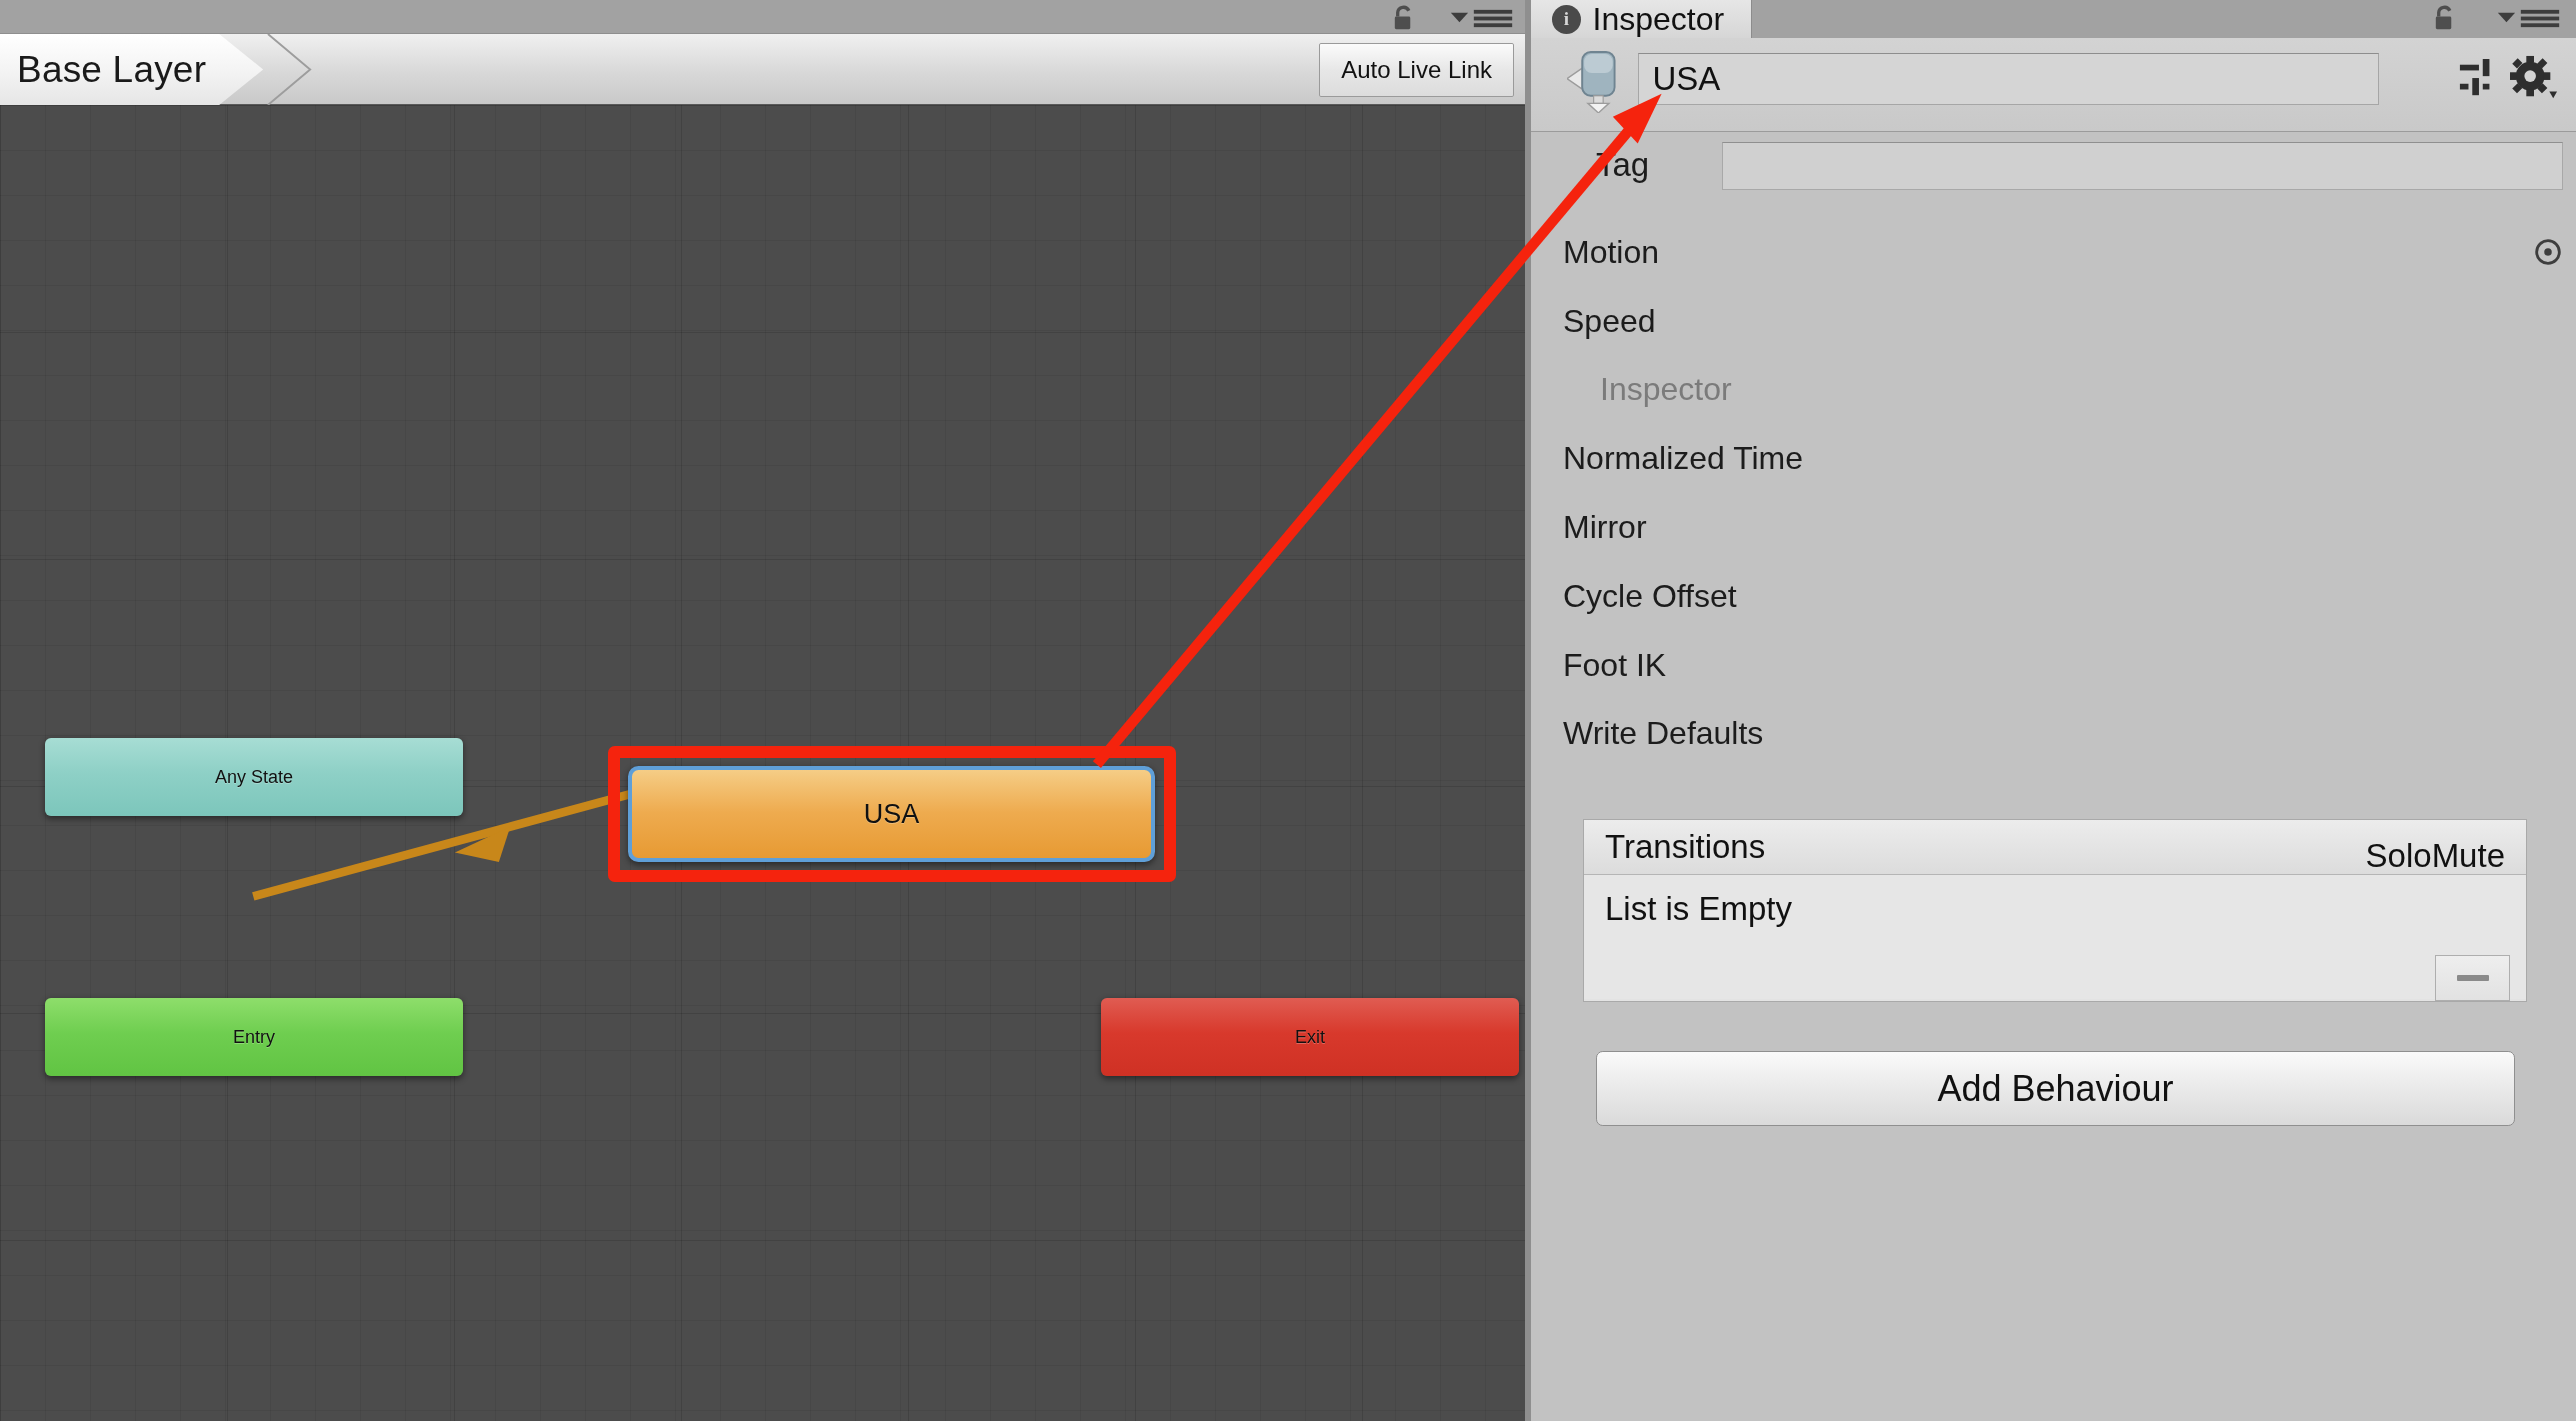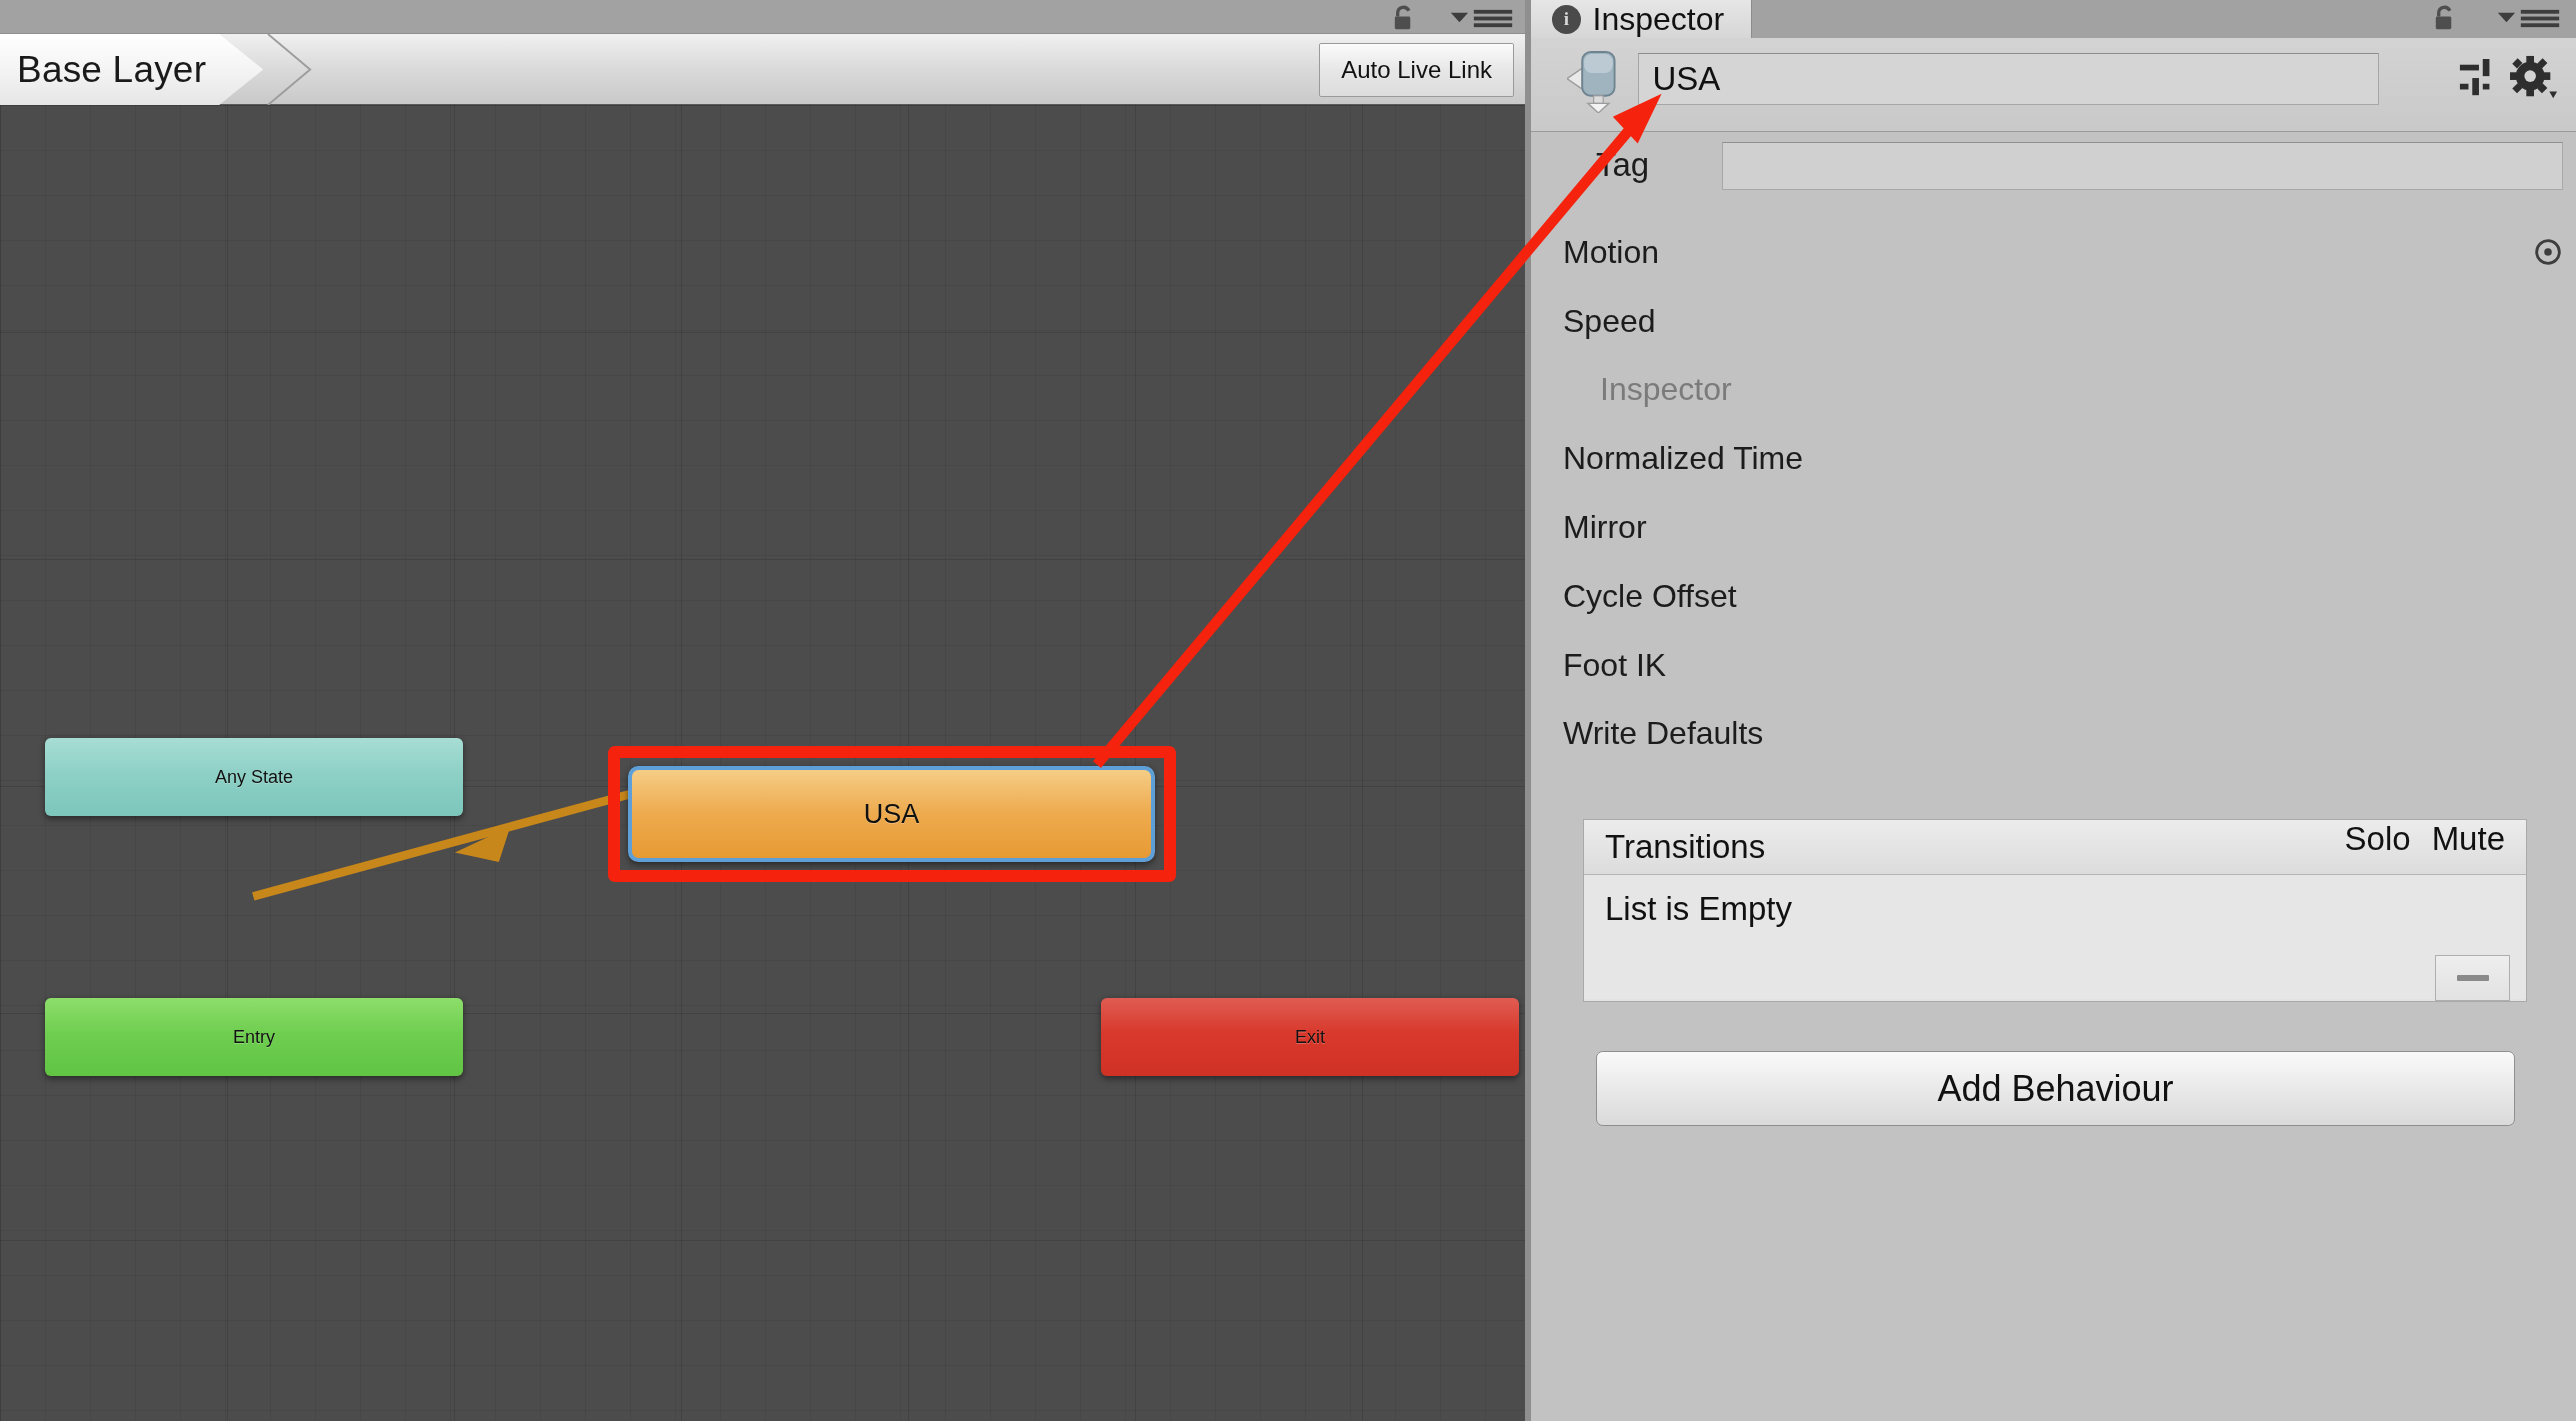--- a/index.html
+++ b/index.html
@@ -206,21 +206,21 @@
     height: 55px;
     background: linear-gradient(to bottom, #ececec 0%, #dcdcdc 100%);
     border-bottom: 1px solid #b5b5b5;
     display: flex; align-items: center;
     padding: 0 21px;
     position: relative;
   }
   #transitions-title { font-size: 33px; color: #111; }
   #transitions-solomute {
     position: absolute; right: 21px; top: 0; height: 55px;
-    display: flex; align-items: flex-start; gap: 21px;
+    display: flex; align-items: flex-end; 
     font-size: 33px; color: #111;
   }
   #transitions-body {
     height: 124px;
     background: #e6e6e6;
     display: flex; align-items: flex-start;
     padding: 15.3px 0 0 21px;
     font-size: 33px; color: #111;
   }
   #list-minus-btn {

